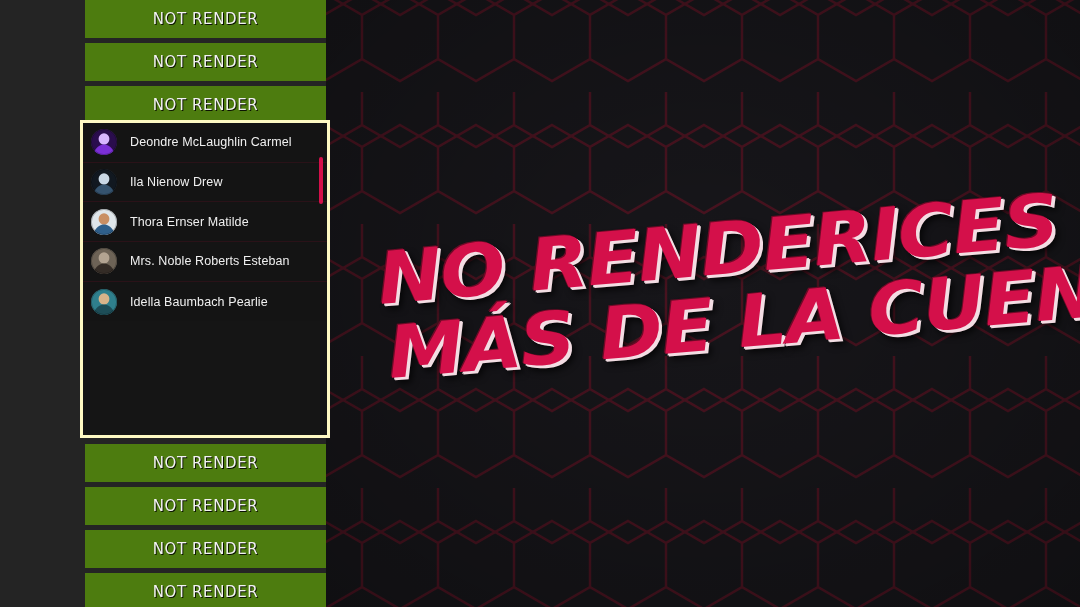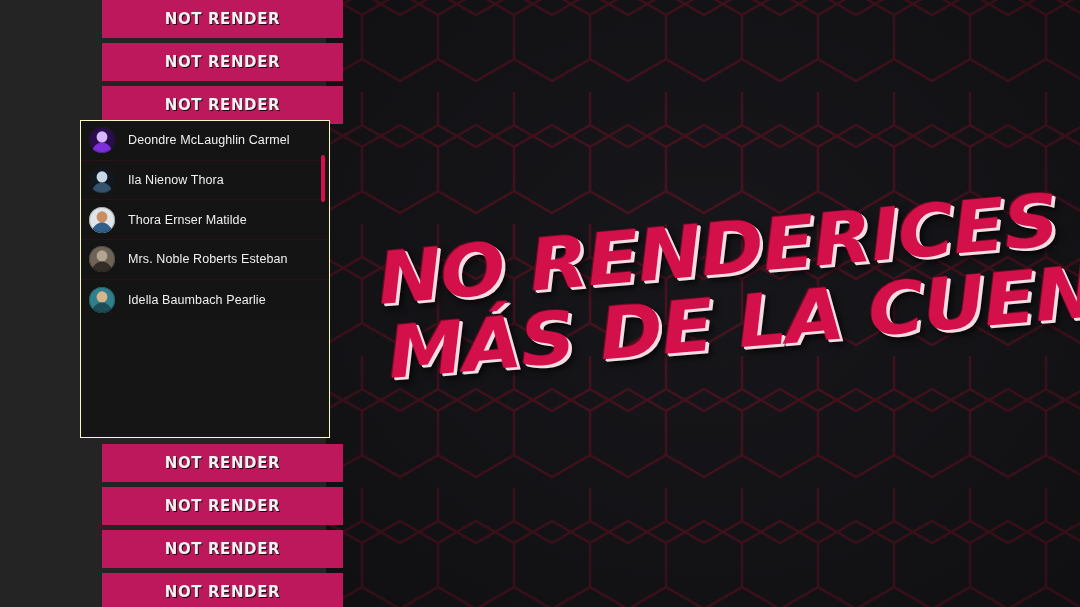--- a/index.html
+++ b/index.html
@@ -52,36 +52,36 @@
     font-size:72px;
     transform:rotate(-5.0deg) scaleX(1.06);
   }
 
   
   #left-col{
     position:absolute; left:0; top:0; width:326px; height:607px;
     background:#242424;
   }
   .not-render-row{
-    position:absolute; left:102px; width:241px; height:38px;
-    background:#be185d;
+    position:absolute; left:85px; width:241px; height:38px;
+    background:#4d7c0f;
     display:flex; align-items:center; justify-content:center;
     color:#f2f2f2;
     font-size:15px;
-    font-weight:bold;
+    font-weight:normal;
     letter-spacing:.6px;
     font-family:"DejaVu Sans", sans-serif;
     text-shadow:1px 1px 0 rgba(0,0,0,.85);
   }
 
   
   #people-list{
     position:absolute; left:80px; top:120px; width:250px; height:318px;
     background:#151515;
-    border:1px solid #fef9c3;
+    border:3px solid #fef9c3;
     overflow:hidden;
     z-index:5;
   }
   #people-list .inner{
     position:absolute; inset:0;
     padding:0;
   }
   .person-row{
     position:relative;
     height:39.7px;
@@ -181,21 +181,21 @@
         </div>
         <div class="person-row">
           <div class="avatar">
             <svg viewBox="0 0 26 26" xmlns="http://www.w3.org/2000/svg">
               <rect width="26" height="26" fill="#111820"></rect>
               <ellipse cx="13" cy="10" rx="5.4" ry="5.8" fill="#c9d8e6"></ellipse>
               <path d="M2 26 C4 18 9.5 15.5 13 15.5 C16.5 15.5 22 18 24 26 Z" fill="#35536e"></path>
               <circle cx="13" cy="13" r="12.6" fill="none" stroke="rgba(0,0,0,.25)" stroke-width="1"></circle>
             </svg>
           </div>
-          <span class="person-name">Ila Nienow Thora</span>
+          <span class="person-name">Ila Nienow Drew</span>
         </div>
         <div class="person-row">
           <div class="avatar">
             <svg viewBox="0 0 26 26" xmlns="http://www.w3.org/2000/svg">
               <rect width="26" height="26" fill="#dfe6ea"></rect>
               <ellipse cx="13" cy="10" rx="5.4" ry="5.8" fill="#c98f63"></ellipse>
               <path d="M2 26 C4 18 9.5 15.5 13 15.5 C16.5 15.5 22 18 24 26 Z" fill="#2f5f8a"></path>
               <circle cx="13" cy="13" r="12.6" fill="none" stroke="rgba(0,0,0,.25)" stroke-width="1"></circle>
             </svg>
           </div>

